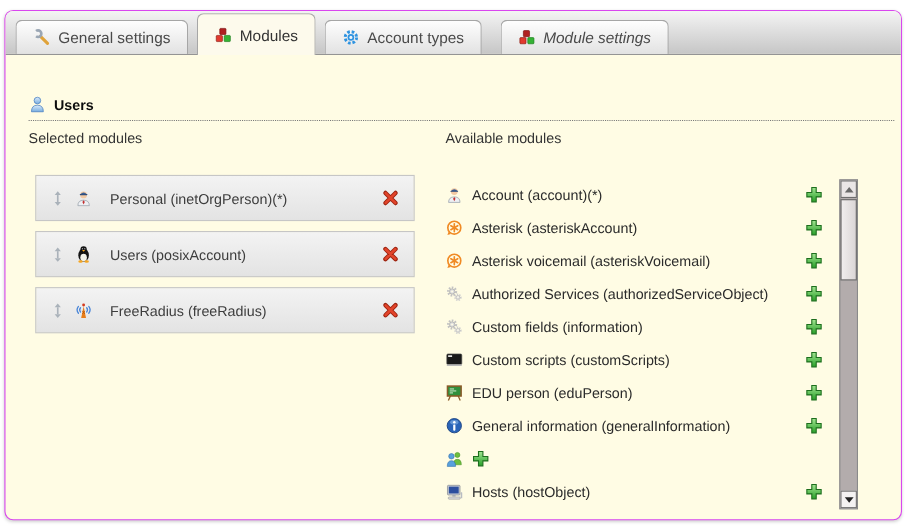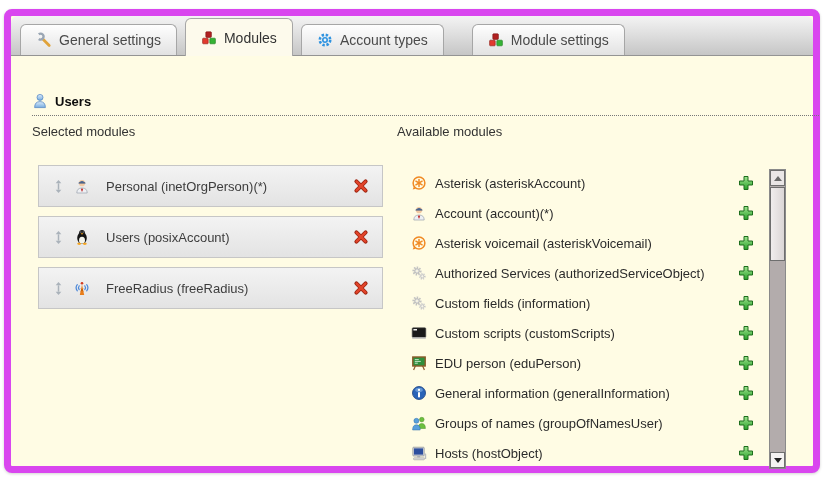--- a/index.html
+++ b/index.html
@@ -1,42 +1,42 @@
 <!DOCTYPE html>
 <html><head>
 <meta charset="utf-8">
 <style>
   * { margin:0; padding:0; box-sizing:border-box; }
   html,body { width:824px; height:478px; background:#ffffff; overflow:hidden;
               font-family:"Liberation Sans", sans-serif; }
   .frame { position:absolute; left:4px; top:9px; width:816px; height:464px;
-           border:7px solid #d946ef; border-radius:8px; background:#fffce4;
+           border:1px solid #d946ef; border-radius:8px; background:#fffce4;
            box-shadow:0 1px 3px rgba(0,0,0,.18); }
   
   .tabbar { position:absolute; left:0; top:0; width:100%; height:40px;
             border-radius:7px 7px 0 0;
             background:linear-gradient(#f4f4f4,#c6c6c6);
             border-bottom:1px solid #949494;
             display:flex; align-items:flex-end; padding-left:9px; }
   .tab { display:flex; align-items:center; gap:7px; height:31px; padding:0 15px;
          margin-right:8px; background:linear-gradient(#fefefe,#e2e2e2);
          border:1px solid #a6a6a6; border-bottom:none; border-radius:6px 6px 0 0;
          font-size:14px; color:#4a4a4a; white-space:nowrap; cursor:pointer; }
   .tab.active { height:38px; margin-bottom:-1px; background:#fdfaec; color:#333;
                 z-index:2; position:relative; }
-  .tab:nth-child(4){ margin-left:20px; }
+  .tab:nth-child(4){ margin-left:9px;font-style:italic; }
   .ticon { width:16px; height:16px; display:inline-block; flex:0 0 16px; }
   
   .section-header { position:absolute; left:21px; top:77px; width:787px;
                     display:flex; align-items:flex-end; gap:7px;
                     padding-bottom:6px; border-bottom:1px dotted #777;
                     font-size:13px; font-weight:bold; color:#0d0d0d; }
   .col-label { position:absolute; font-size:13px; color:#333; }
   #sel-label   { left:21px;  top:108px; }
-  #avail-label { left:386px; top:108px; }
+  #avail-label { left:400px; top:108px; }
   
   .selected-list { position:absolute; left:27px; top:149px; width:345px; }
   .sel-box { height:42px; margin-bottom:9px;
              background:linear-gradient(#f3f3f3,#e3e3e3);
              border:1px solid #c6c6c6;
              display:flex; align-items:center; padding:0 13px; gap:9px; }
   .sel-box .mlabel { flex:1; font-size:13px; color:#3d3d3d; padding-left:7px; }
   .handle { width:13px; height:15px; flex:0 0 13px; cursor:grab; }
   .icon16 { width:16px; height:16px; flex:0 0 16px; }
   .del-btn, .add-btn { width:16px; height:16px; flex:0 0 16px; cursor:pointer;
@@ -211,54 +211,54 @@
             </g>
         </svg>
       </button>
     </div>
   </div>
 
   <div class="avail-list">
 
     <div class="avail-row">
       <svg class="icon16" viewBox="0 0 16 16">
+        <path d="M2.8,15 Q2.8,10 8,10 Q13.2,10 13.2,15 Z" fill="#eef0f4" stroke="#9aa2ac" stroke-width="0.7"></path>
+        <circle cx="8" cy="5.2" r="3.1" fill="#f3c9a2"></circle>
+        <path d="M4.9,4.8 Q8,1.2 11.1,4.8 Z" fill="#3c6094"></path>
+        <rect x="4.5" y="4.4" width="7" height="1" rx="0.5" fill="#2e4e7e"></rect>
+        <path d="M8,10 L6.9,11.6 8,14 9.1,11.6 Z" fill="#c23030"></path>
+      </svg>
+      <span class="mlabel">Account (account)(*)</span>
+      <button class="add-btn">
+        <svg viewBox="0 0 16 16">
+          <path d="M6,1.5 H10 V6 H14.5 V10 H10 V14.5 H6 V10 H1.5 V6 H6 Z" fill="url(#gplus)" stroke="#1d6e1d" stroke-width="1"></path>
+        </svg>
+      </button>
+    </div>
+
+    <div class="avail-row">
+      <svg class="icon16" viewBox="0 0 16 16">
         <circle cx="8" cy="8" r="5.9" fill="none" stroke="#f08a24" stroke-width="1.5"></circle>
         <path d="M2.9,11.4 L1.7,14.6 4.9,13.7 Z" fill="#f08a24"></path>
         <g stroke="#f08a24" stroke-width="1.5" stroke-linecap="round">
           <line x1="8" y1="4.4" x2="8" y2="11.6"></line>
           <line x1="4.9" y1="6.2" x2="11.1" y2="9.8"></line>
           <line x1="11.1" y1="6.2" x2="4.9" y2="9.8"></line>
         </g>
       </svg>
       <span class="mlabel">Asterisk (asteriskAccount)</span>
       <button class="add-btn">
         <svg viewBox="0 0 16 16">
           <path d="M6,1.5 H10 V6 H14.5 V10 H10 V14.5 H6 V10 H1.5 V6 H6 Z" fill="url(#gplus)" stroke="#1d6e1d" stroke-width="1"></path>
         </svg>
       </button>
     </div>
 
     <div class="avail-row">
       <svg class="icon16" viewBox="0 0 16 16">
-        <path d="M2.8,15 Q2.8,10 8,10 Q13.2,10 13.2,15 Z" fill="#eef0f4" stroke="#9aa2ac" stroke-width="0.7"></path>
-        <circle cx="8" cy="5.2" r="3.1" fill="#f3c9a2"></circle>
-        <path d="M4.9,4.8 Q8,1.2 11.1,4.8 Z" fill="#3c6094"></path>
-        <rect x="4.5" y="4.4" width="7" height="1" rx="0.5" fill="#2e4e7e"></rect>
-        <path d="M8,10 L6.9,11.6 8,14 9.1,11.6 Z" fill="#c23030"></path>
-      </svg>
-      <span class="mlabel">Account (account)(*)</span>
-      <button class="add-btn">
-        <svg viewBox="0 0 16 16">
-          <path d="M6,1.5 H10 V6 H14.5 V10 H10 V14.5 H6 V10 H1.5 V6 H6 Z" fill="url(#gplus)" stroke="#1d6e1d" stroke-width="1"></path>
-        </svg>
-      </button>
-    </div>
-
-    <div class="avail-row">
-      <svg class="icon16" viewBox="0 0 16 16">
         <circle cx="8" cy="8" r="5.9" fill="none" stroke="#f08a24" stroke-width="1.5"></circle>
         <path d="M2.9,11.4 L1.7,14.6 4.9,13.7 Z" fill="#f08a24"></path>
         <g stroke="#f08a24" stroke-width="1.5" stroke-linecap="round">
           <line x1="8" y1="4.4" x2="8" y2="11.6"></line>
           <line x1="4.9" y1="6.2" x2="11.1" y2="9.8"></line>
           <line x1="11.1" y1="6.2" x2="4.9" y2="9.8"></line>
         </g>
       </svg>
       <span class="mlabel">Asterisk voicemail (asteriskVoicemail)</span>
       <button class="add-btn">
@@ -346,21 +346,20 @@
       </button>
     </div>
 
     <div class="avail-row">
       <svg class="icon16" viewBox="0 0 16 16">
         <circle cx="10.8" cy="4.6" r="2.3" fill="#6cbf3e" stroke="#4a8f28" stroke-width="0.5"></circle>
         <path d="M7.2,13.5 Q7.2,8.6 10.8,8.6 Q14.4,8.6 14.4,13.5 Z" fill="#6cbf3e" stroke="#4a8f28" stroke-width="0.5"></path>
         <circle cx="5.4" cy="5.8" r="2.5" fill="#58a0dc" stroke="#2f6da8" stroke-width="0.5"></circle>
         <path d="M1.6,15 Q1.6,9.8 5.4,9.8 Q9.2,9.8 9.2,15 Z" fill="#58a0dc" stroke="#2f6da8" stroke-width="0.5"></path>
       </svg>
-      <span class="mlabel">Groups of names (groupOfNamesUser)</span>
       <button class="add-btn">
         <svg viewBox="0 0 16 16">
           <path d="M6,1.5 H10 V6 H14.5 V10 H10 V14.5 H6 V10 H1.5 V6 H6 Z" fill="url(#gplus)" stroke="#1d6e1d" stroke-width="1"></path>
         </svg>
       </button>
     </div>
 
     <div class="avail-row">
       <svg class="icon16" viewBox="0 0 16 16">
         <rect x="1.8" y="2.2" width="11.4" height="8.8" rx="0.8" fill="#c9cdd4" stroke="#7d828a" stroke-width="0.6"></rect>

